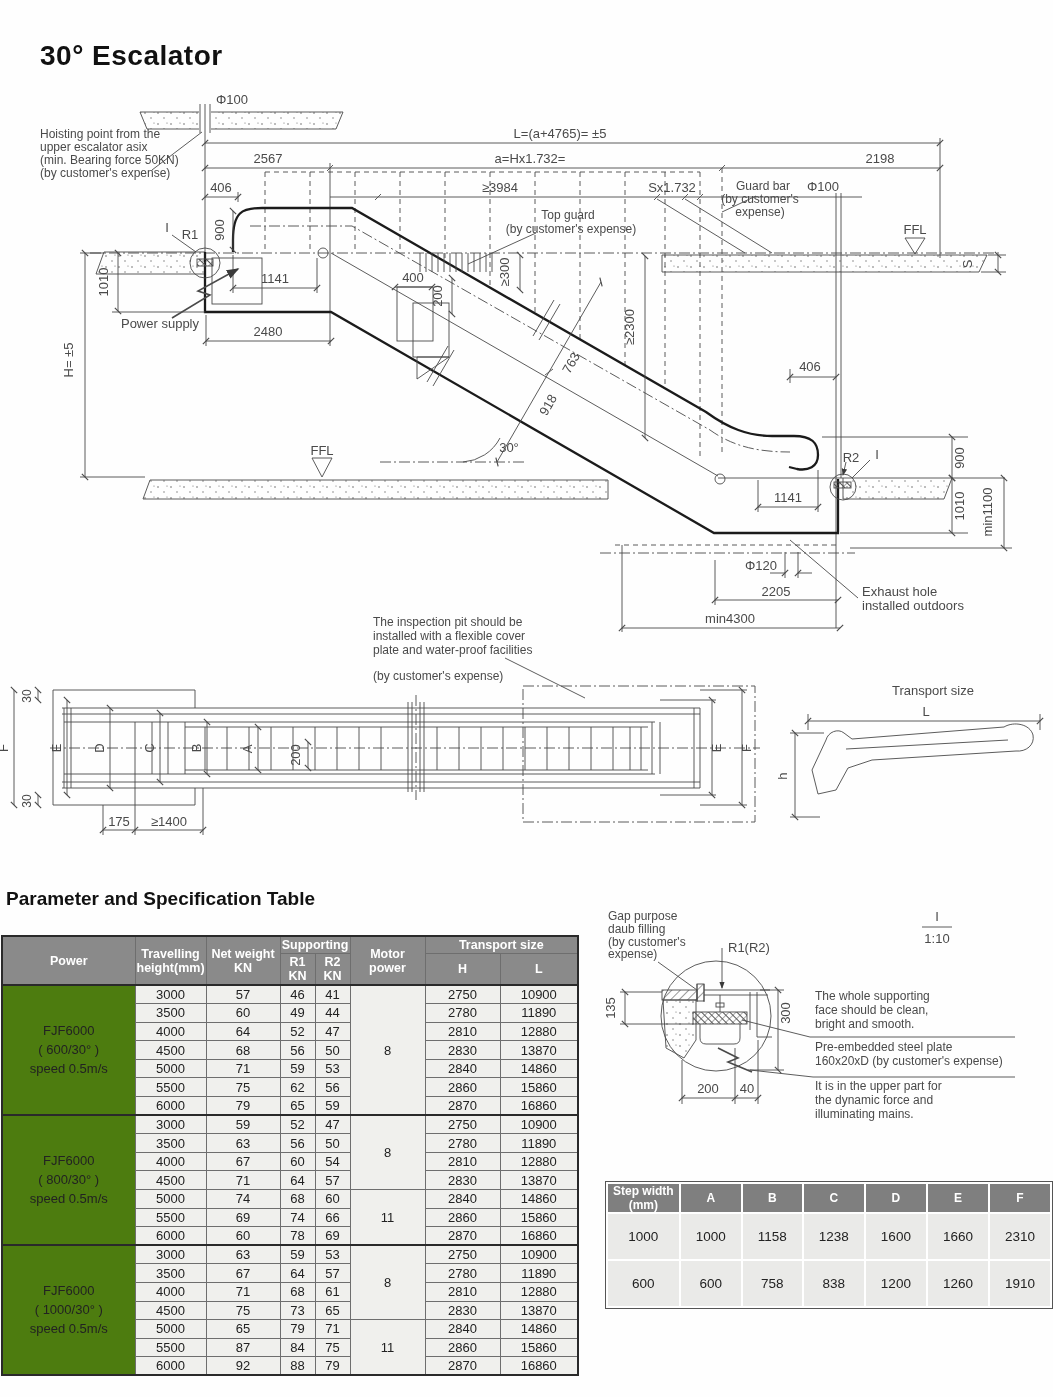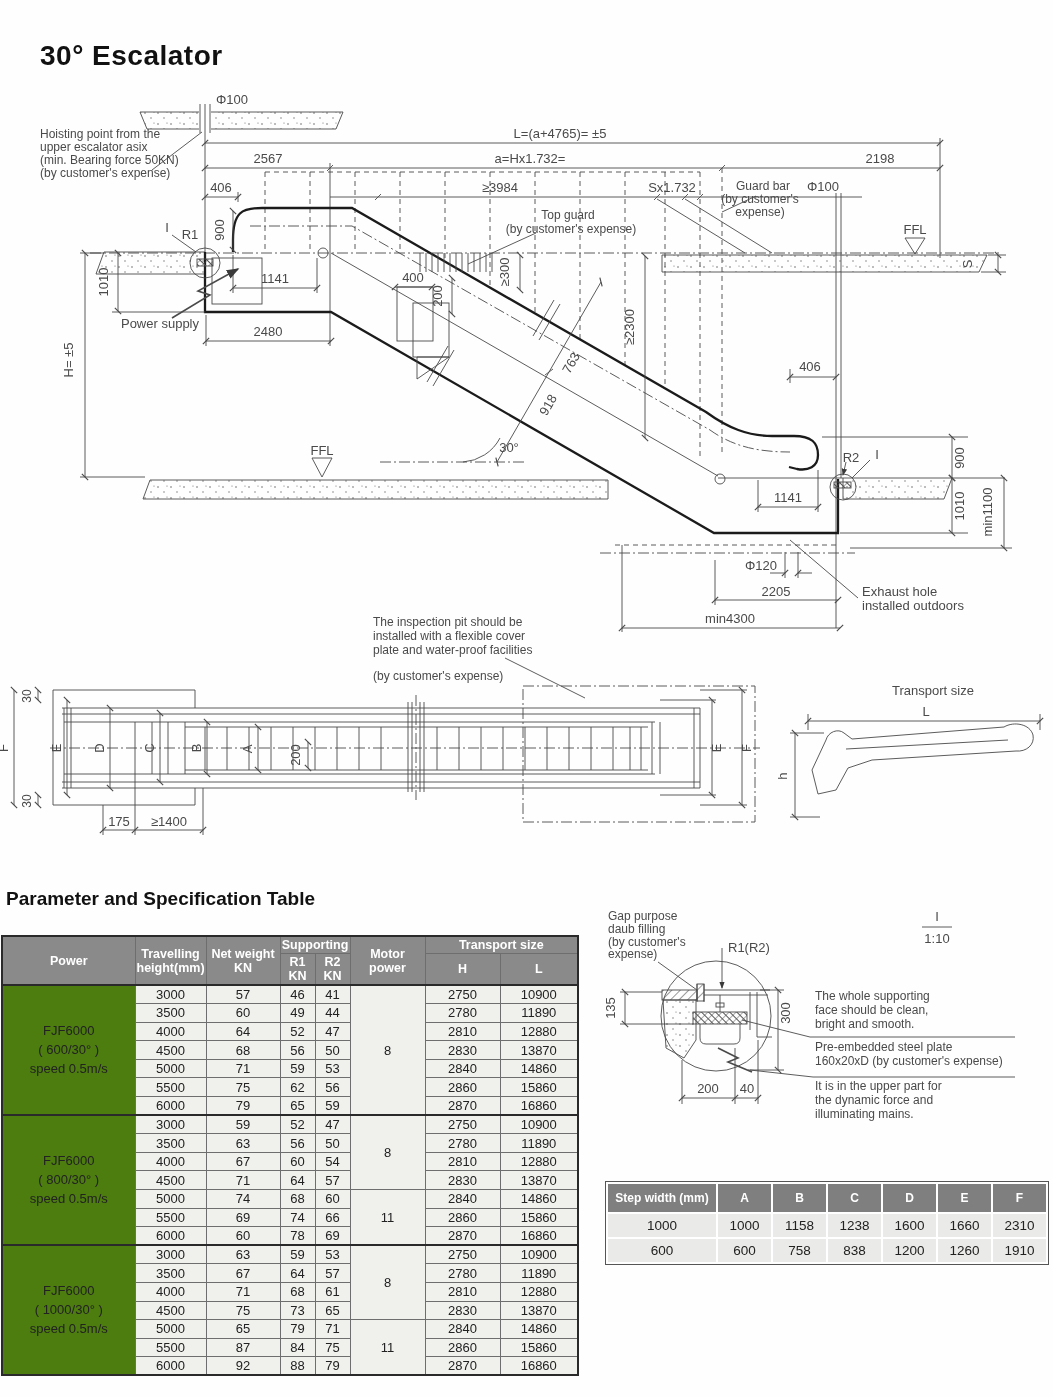--- a/index.html
+++ b/index.html
@@ -25,21 +25,21 @@
   #spec-table th{background:#8a8a8a;color:#fff;font-weight:bold;font-size:12.5px;border:1px solid #6e6e6e;padding:1px;}
   #spec-table td{border:1px solid #6e6e6e;background:#f0f0ed;font-size:13px;color:#222;text-align:center;padding:0;}
   #spec-table td.model-cell{background:#4d7c0f;}
   #spec-table td.model-cell div{line-height:1.45;}
   #spec-table tbody tr{height:18.6px;}
   #spec-table tr.group-start td{border-top:2px solid #2a2a2a;}
 
   #step-table-wrap{position:absolute;left:605px;top:1181px;}
   #step-table{border-collapse:separate;border-spacing:2px;background:#fff;border:1px solid #555;}
   #step-table th{background:#7f7f7f;color:#fff;font-weight:bold;font-size:12px;height:28px;padding:0 4px;}
-  #step-table td{background:#eaeae8;font-size:13.5px;color:#222;text-align:center;height:15px;padding:4px;margin-left:40px;}
+  #step-table td{background:#eaeae8;font-size:13.5px;color:#222;text-align:center;height:15px;padding:15px;margin-left:40px;}
 </style>
 </head>
 <body>
 
 <svg id="drawing-svg" width="1053" height="880" viewBox="0 0 1053 880">
   <defs>
     <pattern id="dots" width="13" height="11" patternUnits="userSpaceOnUse">
       <circle cx="2" cy="3" r="0.8" fill="#6b6b6b"></circle>
         <circle cx="8" cy="8" r="0.7" fill="#6b6b6b"></circle>
         <circle cx="11" cy="2" r="0.6" fill="#6b6b6b"></circle>

